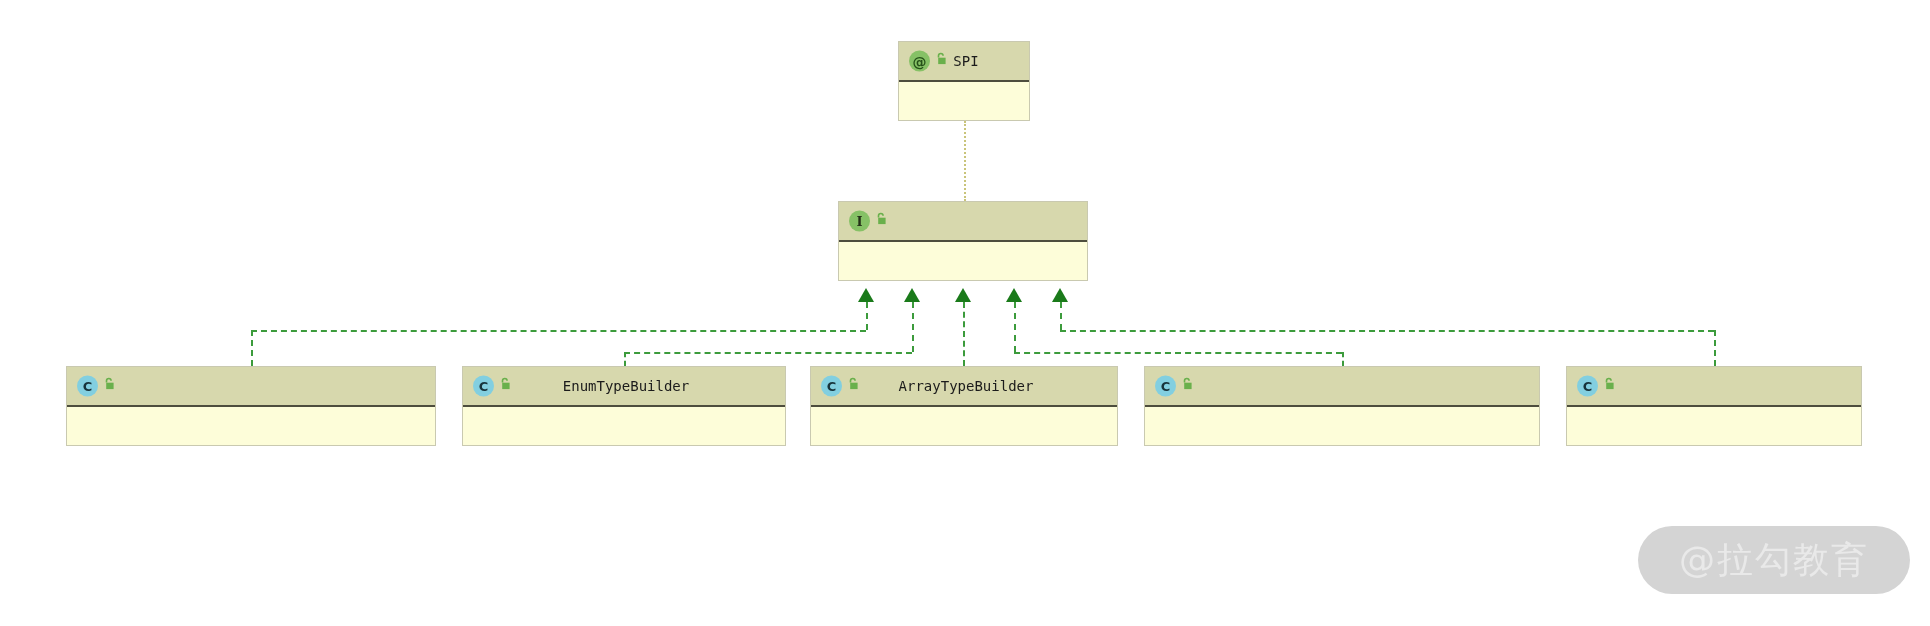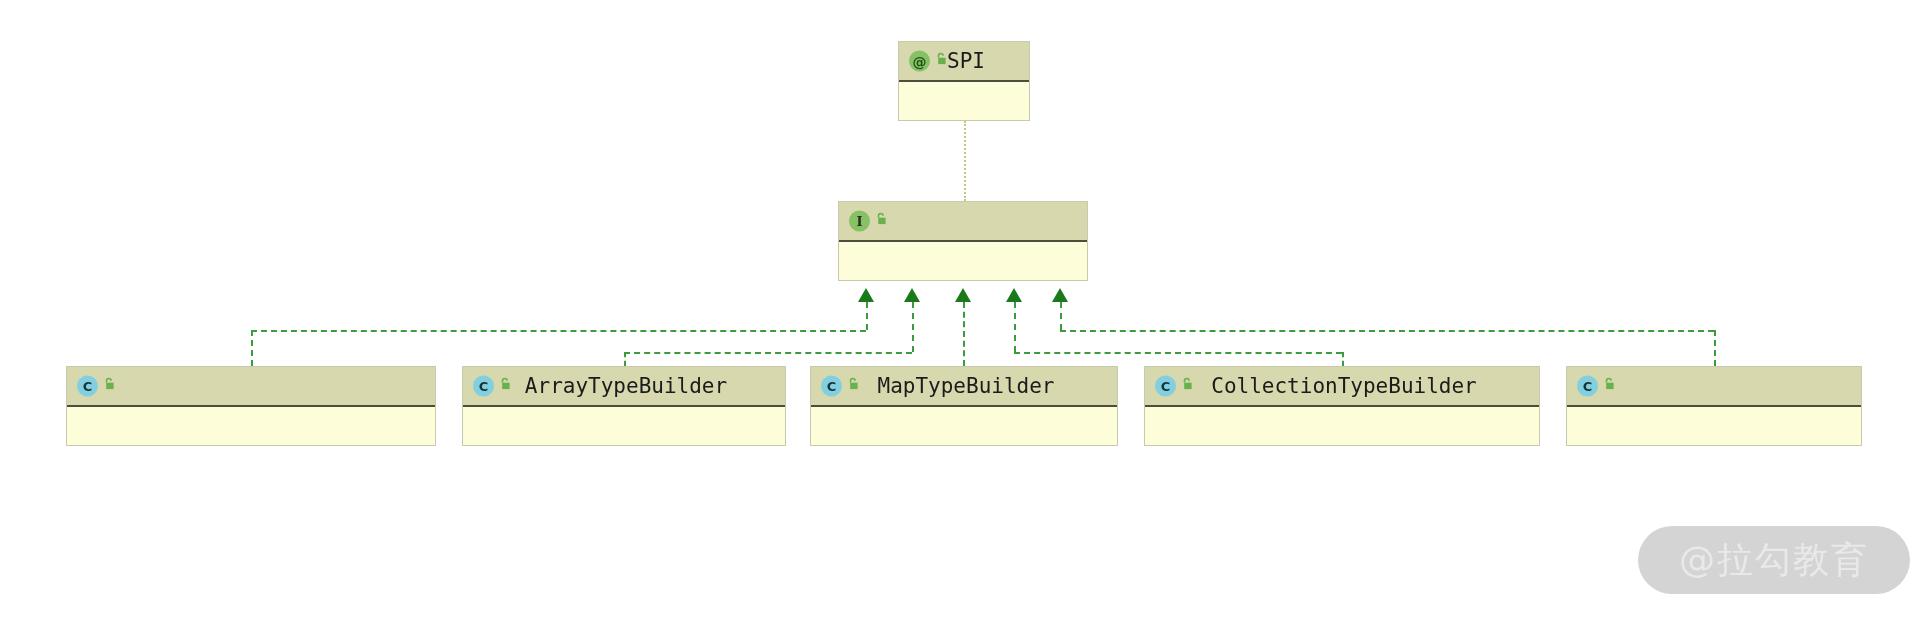--- a/index.html
+++ b/index.html
@@ -20,21 +20,21 @@
     border-bottom:2px solid #4d4d3d;
     height:40px;
     display:flex;
     align-items:center;
     position:relative;
   }
   .uml-body { background:#fdfdd9; height:38px; }
 
   .node-title {
     font-family:"DejaVu Sans Mono", monospace;
-    font-size:21px;
+    font-size:14px;
     color:#1b1b1b;
     letter-spacing:0px;
     white-space:nowrap;
     width:100%;
     text-align:center;
     padding-left:16px;
     padding-right:12px;
   }
 
   
@@ -133,43 +133,42 @@
       </div>
       <div class="uml-body"></div>
     </div>
     <div class="uml-node" style="left: 462px; top: 366px; width: 324px; height: 80px;">
       <div class="uml-head">
         <span class="st-icon cls">C</span>
         <span class="lock-icon"><svg width="15" height="15" viewBox="0 0 15 15">
             <path d="M4.5 6 V4.3 a2.3 2.3 0 0 1 4.6 0" fill="none" stroke="#6ab04c" stroke-width="1.6"></path>
             <rect x="4.2" y="6.2" width="7.4" height="6.4" fill="#6ab04c"></rect>
           </svg></span>
+        <span class="node-title">EnumTypeBuilder</span>
+      </div>
+      <div class="uml-body"></div>
+    </div>
+    <div class="uml-node" style="left: 810px; top: 366px; width: 308px; height: 80px;">
+      <div class="uml-head">
+        <span class="st-icon cls">C</span>
+        <span class="lock-icon"><svg width="15" height="15" viewBox="0 0 15 15">
+            <path d="M4.5 6 V4.3 a2.3 2.3 0 0 1 4.6 0" fill="none" stroke="#6ab04c" stroke-width="1.6"></path>
+            <rect x="4.2" y="6.2" width="7.4" height="6.4" fill="#6ab04c"></rect>
+          </svg></span>
         <span class="node-title">ArrayTypeBuilder</span>
       </div>
       <div class="uml-body"></div>
     </div>
-    <div class="uml-node" style="left: 810px; top: 366px; width: 308px; height: 80px;">
-      <div class="uml-head">
-        <span class="st-icon cls">C</span>
-        <span class="lock-icon"><svg width="15" height="15" viewBox="0 0 15 15">
-            <path d="M4.5 6 V4.3 a2.3 2.3 0 0 1 4.6 0" fill="none" stroke="#6ab04c" stroke-width="1.6"></path>
-            <rect x="4.2" y="6.2" width="7.4" height="6.4" fill="#6ab04c"></rect>
-          </svg></span>
-        <span class="node-title">MapTypeBuilder</span>
-      </div>
-      <div class="uml-body"></div>
-    </div>
     <div class="uml-node" style="left: 1144px; top: 366px; width: 396px; height: 80px;">
       <div class="uml-head">
         <span class="st-icon cls">C</span>
         <span class="lock-icon"><svg width="15" height="15" viewBox="0 0 15 15">
             <path d="M4.5 6 V4.3 a2.3 2.3 0 0 1 4.6 0" fill="none" stroke="#6ab04c" stroke-width="1.6"></path>
             <rect x="4.2" y="6.2" width="7.4" height="6.4" fill="#6ab04c"></rect>
           </svg></span>
-        <span class="node-title">CollectionTypeBuilder</span>
       </div>
       <div class="uml-body"></div>
     </div>
     <div class="uml-node" style="left: 1566px; top: 366px; width: 296px; height: 80px;">
       <div class="uml-head">
         <span class="st-icon cls">C</span>
         <span class="lock-icon"><svg width="15" height="15" viewBox="0 0 15 15">
             <path d="M4.5 6 V4.3 a2.3 2.3 0 0 1 4.6 0" fill="none" stroke="#6ab04c" stroke-width="1.6"></path>
             <rect x="4.2" y="6.2" width="7.4" height="6.4" fill="#6ab04c"></rect>
           </svg></span>

